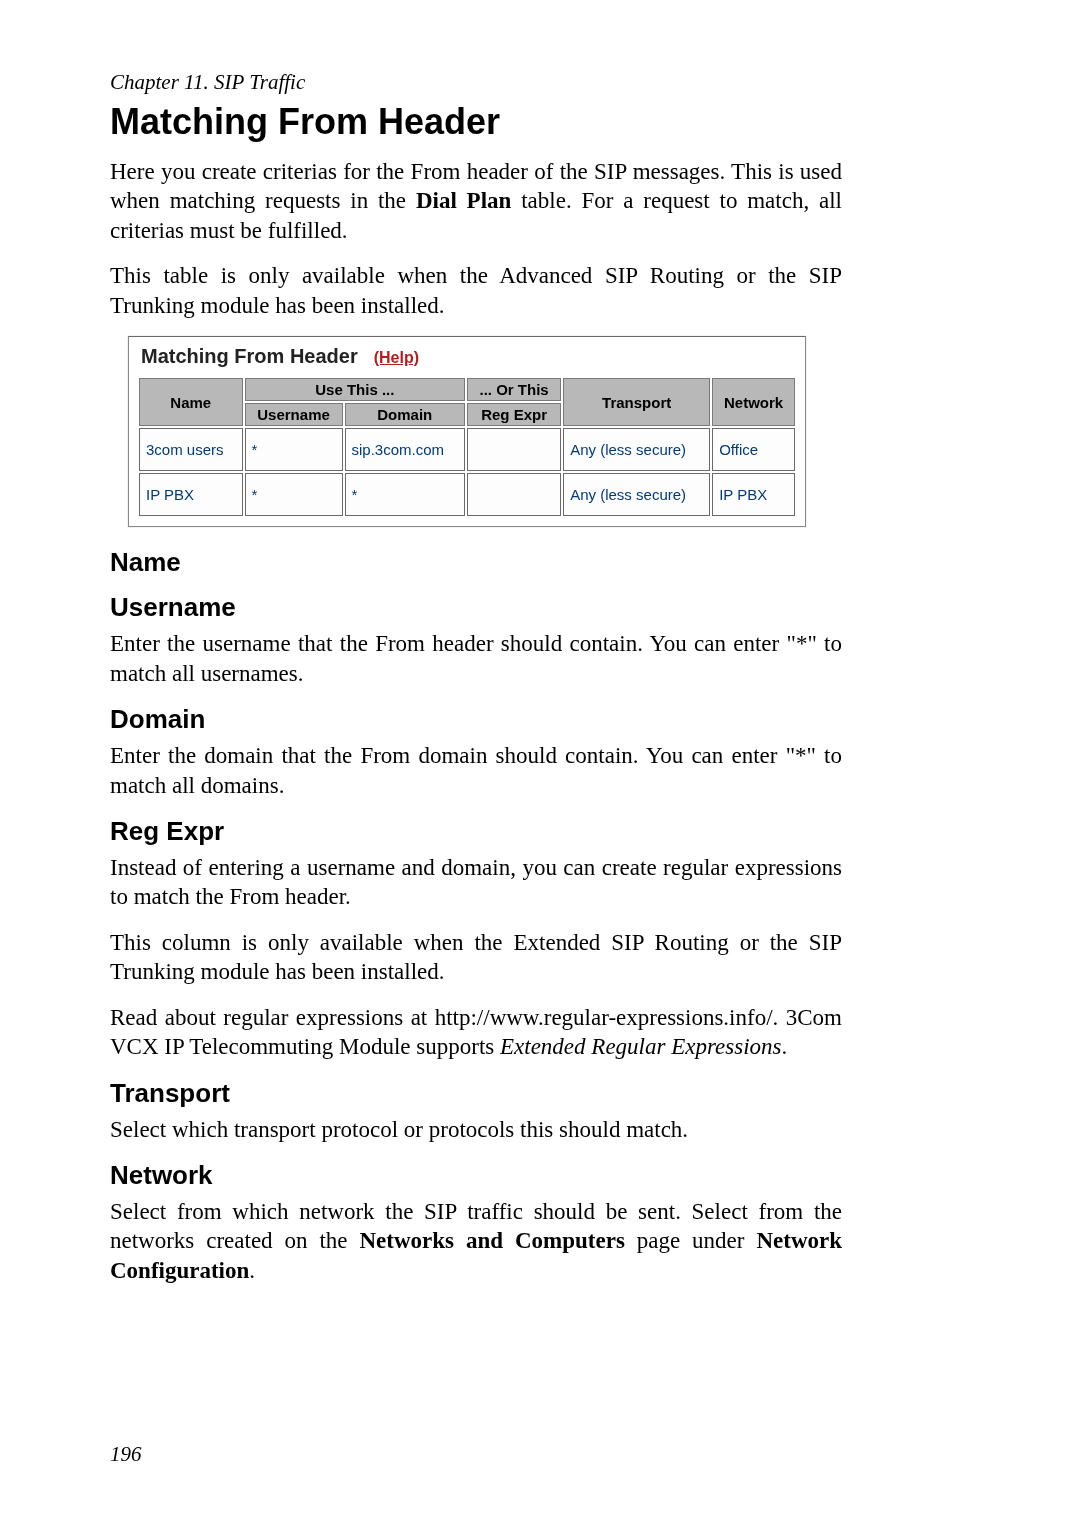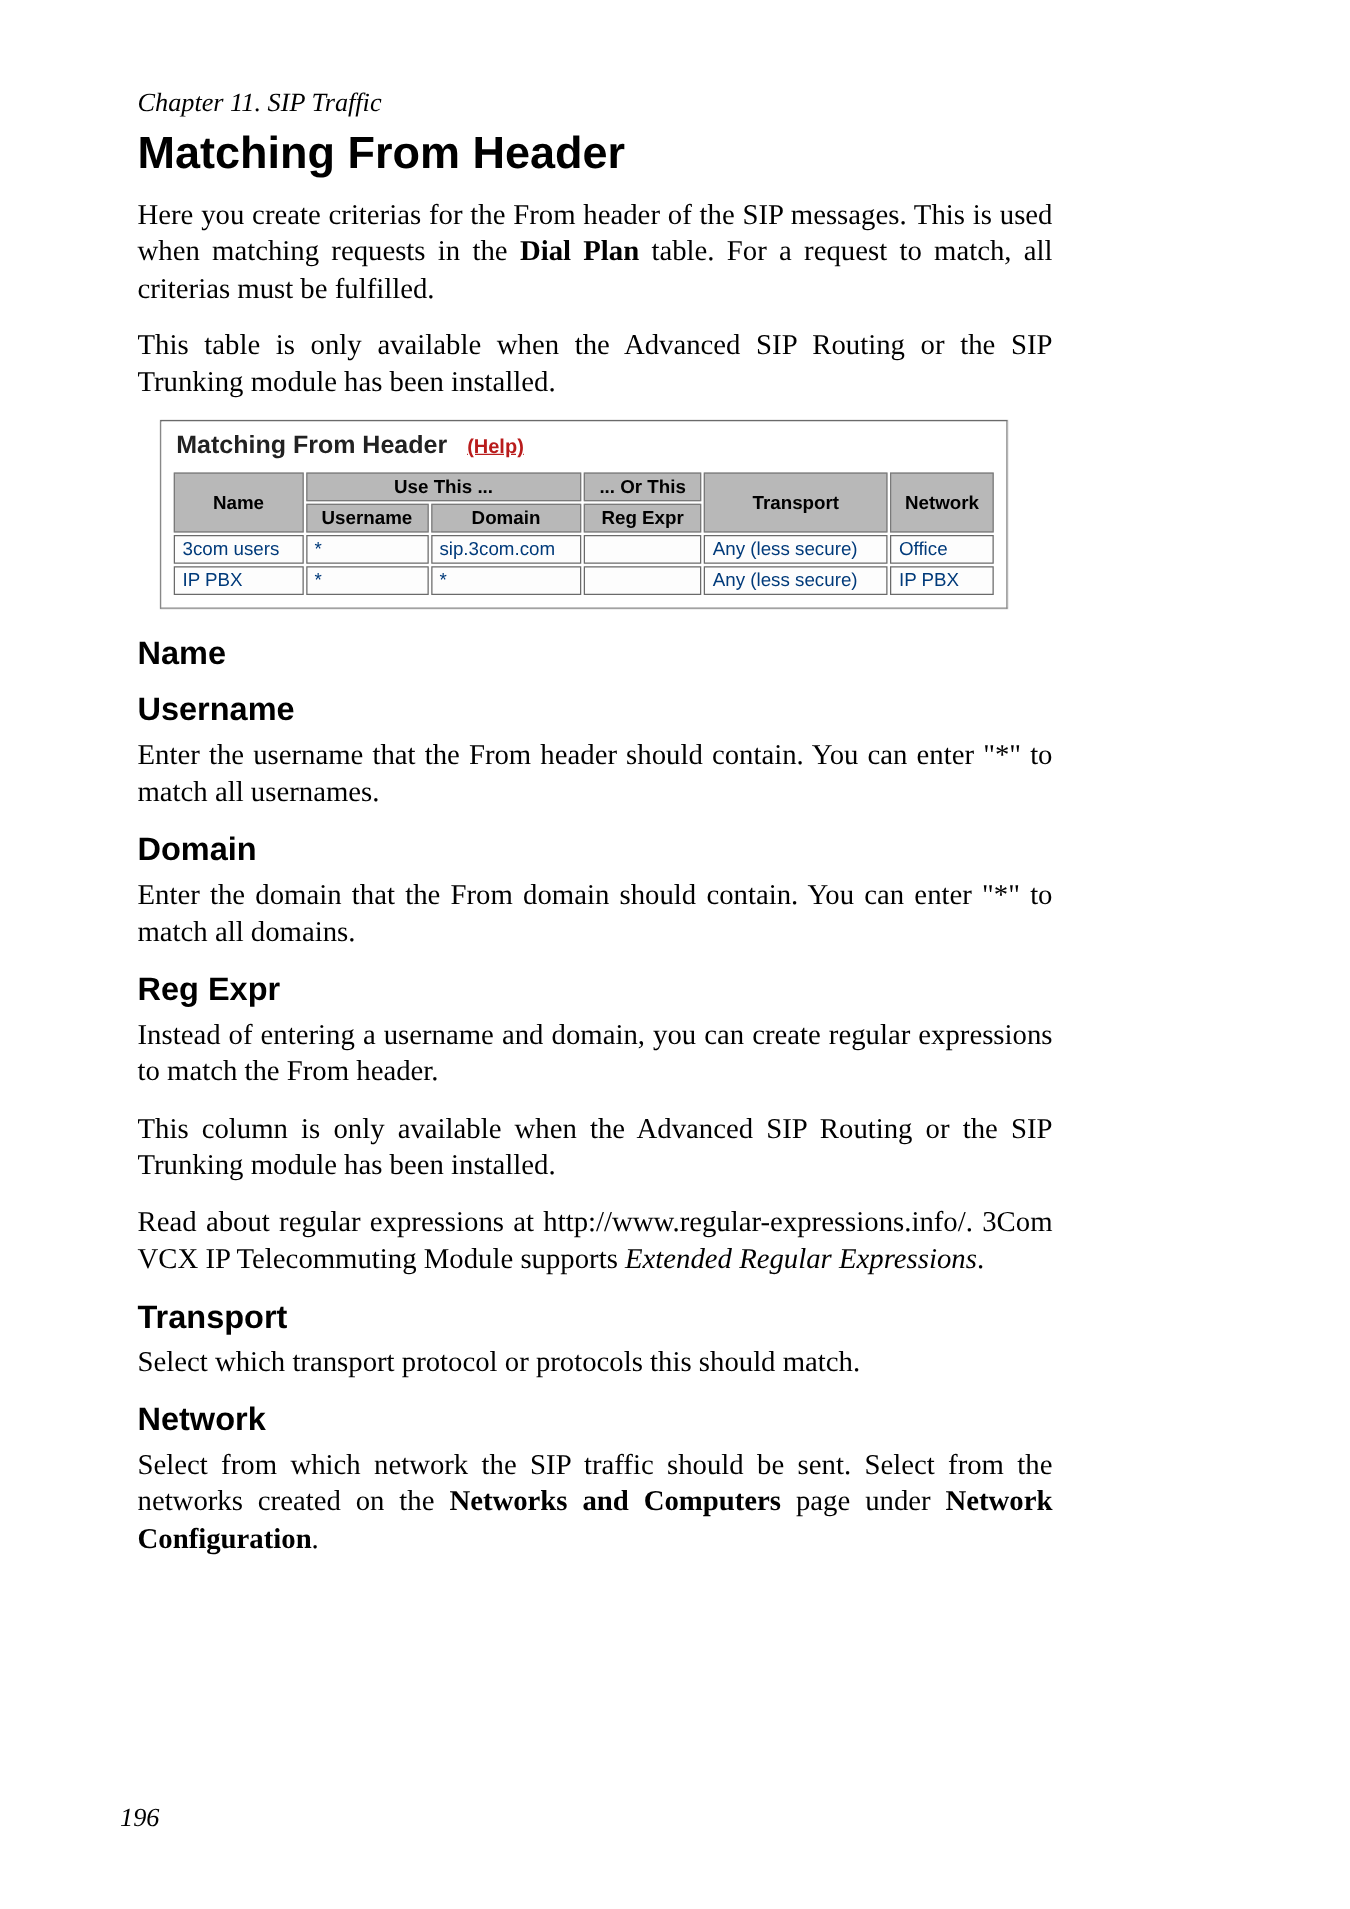--- a/index.html
+++ b/index.html
@@ -77,35 +77,35 @@
     background: #b8b8b8;
     border: 1px solid #7a7a7a;
     font-weight: 700;
     padding: 2px 6px;
     text-align: center;
     color: #000;
   }
   table.ss td {
     background: #fdfdfd;
     border: 1px solid #6a6a6a;
-    padding: 2px 6px;
+    padding: 12px 6px;
     color: #003a7a;
     font-weight: 400;
     white-space: nowrap;
   }
 
   h3.section {
     font-family: Arial, Helvetica, sans-serif;
     font-weight: 700;
     font-size: 26px;
     margin: 14px 0 6px 0;
   }
   .page-number {
     position: absolute;
-    left: 96px;
+    left: 110px;
     bottom: 60px;
     font-style: italic;
     font-size: 21px;
     margin-top: 40px;
   }
 </style>
 </head>
 <body>
 
 <div class="page">
@@ -163,21 +163,21 @@
   <h3 class="section">Name</h3>
 
   <h3 class="section">Username</h3>
   <p class="body">Enter the username that the From header should contain. You can enter "*" to match all usernames.</p>
 
   <h3 class="section">Domain</h3>
   <p class="body">Enter the domain that the From domain should contain. You can enter "*" to match all domains.</p>
 
   <h3 class="section">Reg Expr</h3>
   <p class="body">Instead of entering a username and domain, you can create regular expressions to match the From header.</p>
-  <p class="body">This column is only available when the Advanced SIP Routing or the SIP Trunking module has been installed.</p>
+  <p class="body">This column is only available when the Extended SIP Routing or the SIP Trunking module has been installed.</p>
   <p class="body">
     <span>Read about regular expressions at http://www.regular-expressions.info/. 3Com VCX IP Telecommuting Module supports </span><span class="ital">Extended Regular Expressions</span><span>.</span>
   </p>
 
   <h3 class="section">Transport</h3>
   <p class="body">Select which transport protocol or protocols this should match.</p>
 
   <h3 class="section">Network</h3>
   <p class="body">
     <span>Select from which network the SIP traffic should be sent. Select from the networks created on the </span><span class="bold">Networks and Computers</span><span> page under </span><span class="bold">Network Configuration</span><span>.</span>

